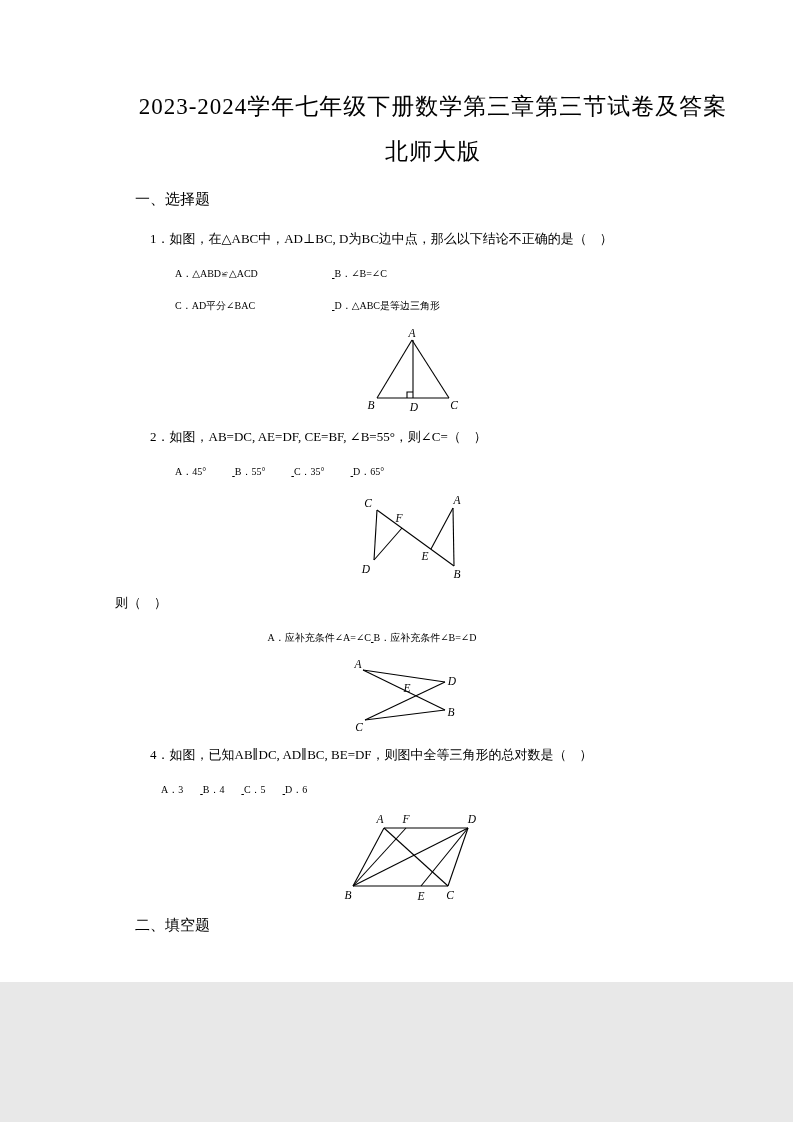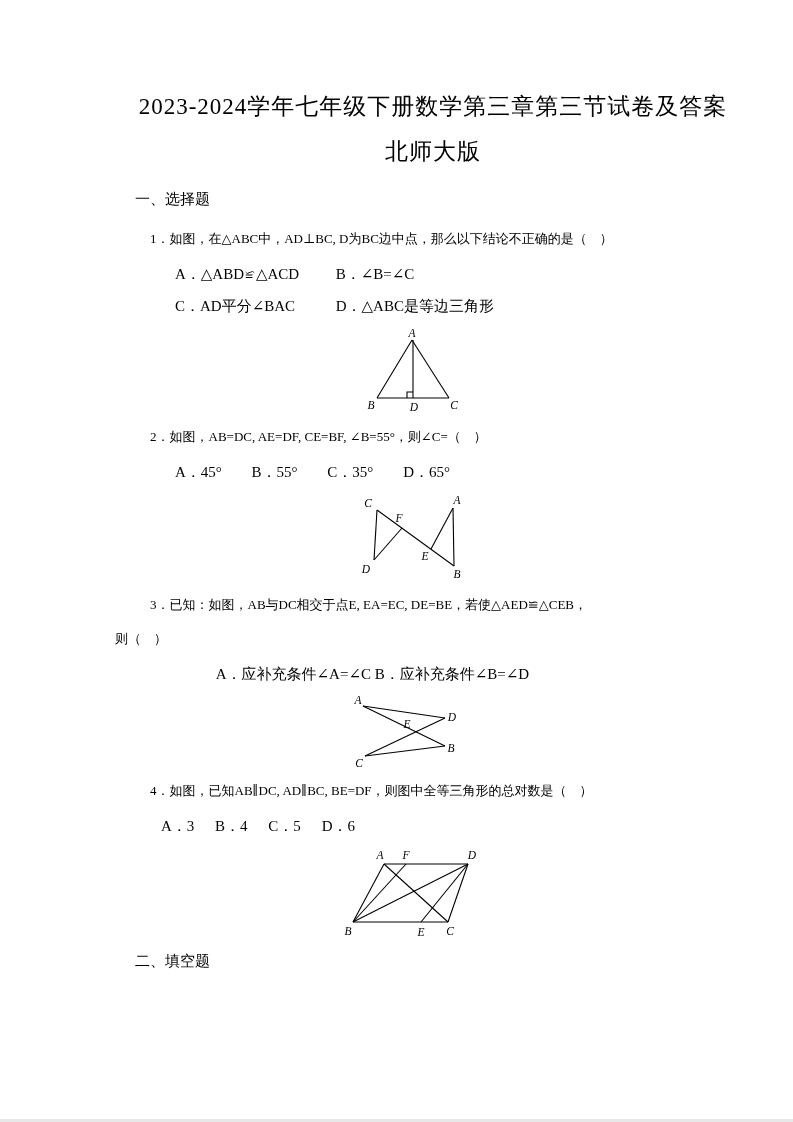--- a/index.html
+++ b/index.html
@@ -1,30 +1,30 @@
 <!DOCTYPE html>
 <html><head>
 <meta charset="utf-8">
 <style>
   html,body { margin:0; padding:0; background:#e8e8e8; }
   .page {
-    width:793px; height:1119px; margin:0 auto; background:#ffffff;
+    width:793px; height:982px; margin:0 auto; background:#ffffff;
     font-family:"Liberation Serif","DejaVu Serif",serif; color:#000;
     position:relative; overflow:hidden;
   }
   .content { padding:84px 120px 0 133px; }
   .title {
     width:600px; margin:0 auto 14px auto; text-align:center;
     font-size:23px; line-height:45px; font-weight:400; letter-spacing:1px;
   }
   .sec { font-size:15px; line-height:22px; margin:0 0 12px 2px; }
   .sec2 { margin-top:10px; }
   .stem { font-size:13px; line-height:34px; margin:0 0 2px 17px; white-space:nowrap; }
   .stem.cont { margin-left:-18px; margin-top:-2px; }
-  .opts { margin:0 0 0 42px; font-size:15px; line-height:32px; white-space:nowrap; }
+  .opts { margin:0 0 0 42px; font-size:10px; line-height:32px; white-space:nowrap;text-decoration:underline; }
   .opts.tight { margin-left:28px; }
   .opt { display:inline-block; }
   .opt.w157 { min-width:157px; }
   .opt.w196 { min-width:196px;text-align:right; }
   .opt.mr26 { margin-right:26px; }
   .opt.mr17 { margin-right:17px; }
   .figwrap { line-height:0; }
   .fig line, .fig polyline { stroke:#000; stroke-width:1.1; fill:none; }
   .fig text {
     font-family:"Liberation Serif","DejaVu Serif",serif;
@@ -90,21 +90,20 @@
         </g>
         <text x="11" y="13">C</text>
         <text x="42" y="28">F</text>
         <text x="100" y="10">A</text>
         <text x="9" y="79">D</text>
         <text x="68" y="66">E</text>
         <text x="100" y="84">B</text>
       </svg>
     </div>
 
-    <p class="stem">3．已知：如图，AB与DC相交于点E, EA=EC, DE=BE，若使△AED≌△CEB，</p>
     <p class="stem cont">则（　）</p>
     <div class="opts">
       <span class="opt w196">A．应补充条件∠A=∠C</span>
       <span class="opt">B．应补充条件∠B=∠D</span>
     </div>
 
     <div class="figwrap f3">
       <svg class="fig" width="115" height="76" viewBox="0 0 115 76">
         <g>
           <line x1="18" y1="12" x2="100" y2="24"></line>

